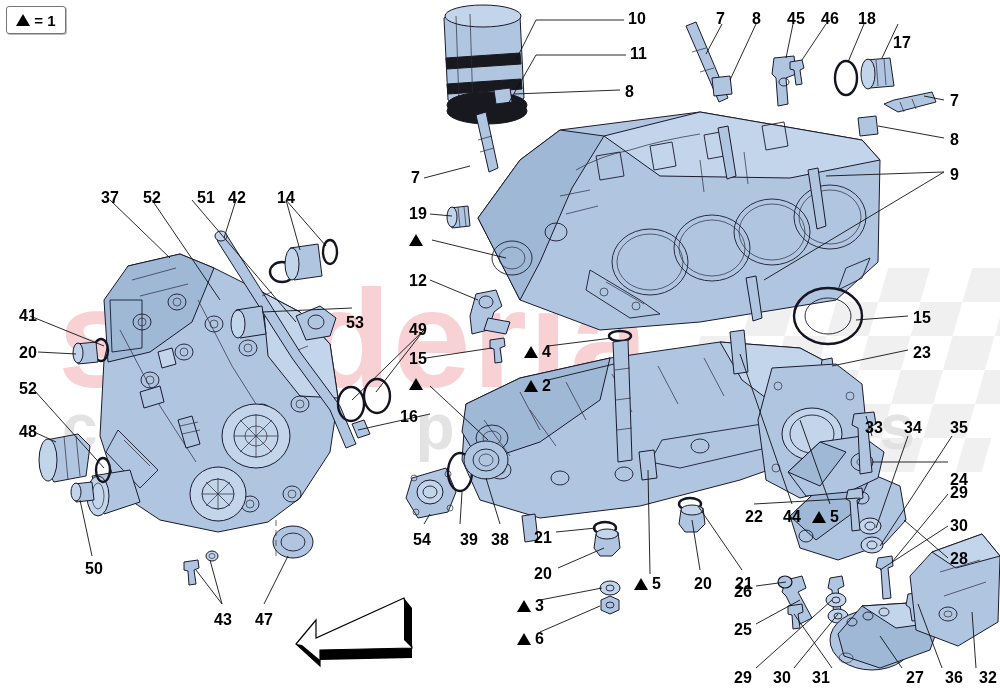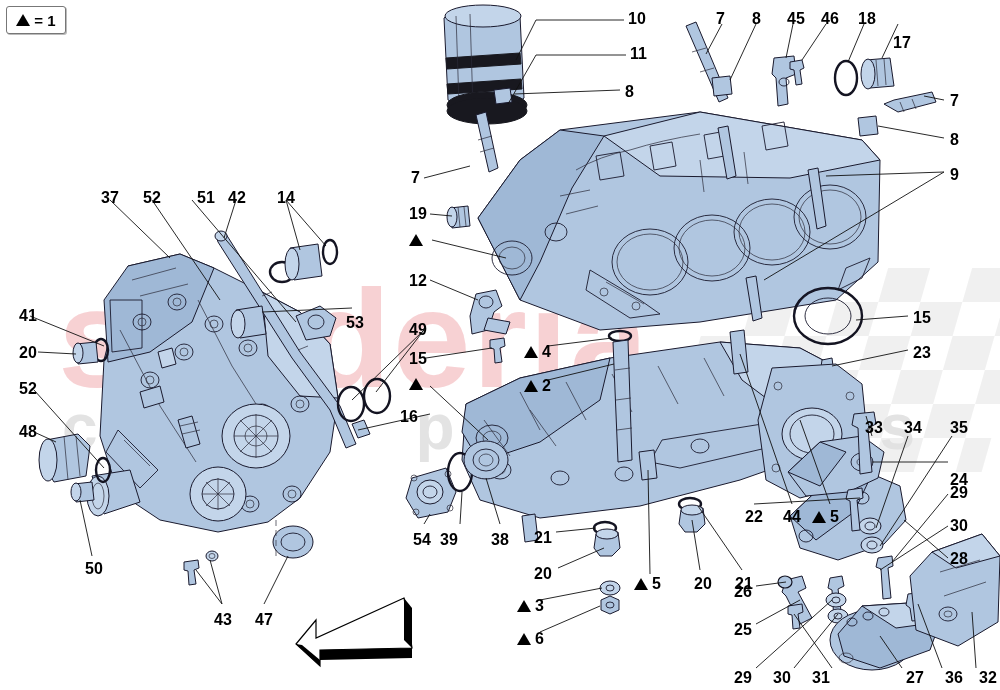--- a/index.html
+++ b/index.html
@@ -617,21 +617,21 @@
       <div class="lbl" style="left: 255px; top: 612px;"><span>47</span></div>
       <div class="lbl tri-lbl" style="left: 524px; top: 344px;">
         <span class="t"></span>
         <span>4</span>
       </div>
       <div class="lbl tri-lbl" style="left: 524px; top: 378px;">
         <span class="t"></span>
         <span>2</span>
       </div>
       <div class="lbl" style="left: 413px; top: 532px;"><span>54</span></div>
-      <div class="lbl" style="left: 440px; top: 532px;"><span>39</span></div>
+      <div class="lbl" style="left: 460px; top: 532px;"><span>39</span></div>
       <div class="lbl" style="left: 491px; top: 532px;"><span>38</span></div>
       <div class="lbl" style="left: 534px; top: 530px;"><span>21</span></div>
       <div class="lbl" style="left: 534px; top: 566px;"><span>20</span></div>
       <div class="lbl tri-lbl" style="left: 517px; top: 598px;">
         <span class="t"></span>
         <span>3</span>
       </div>
       <div class="lbl tri-lbl" style="left: 517px; top: 631px;">
         <span class="t"></span>
         <span>6</span>

